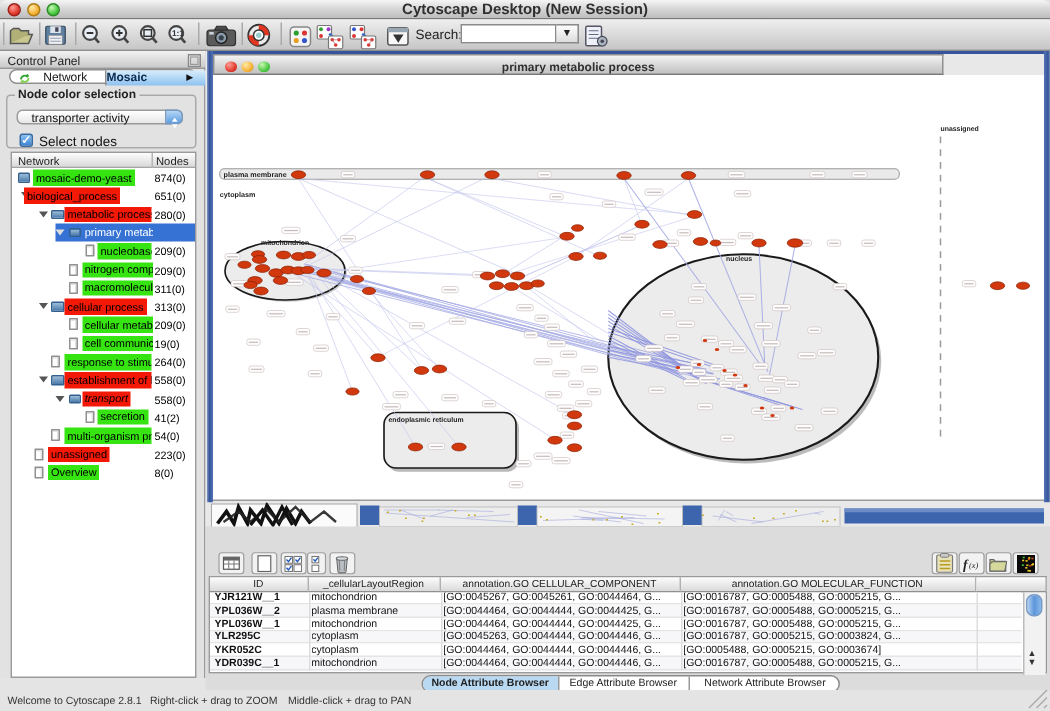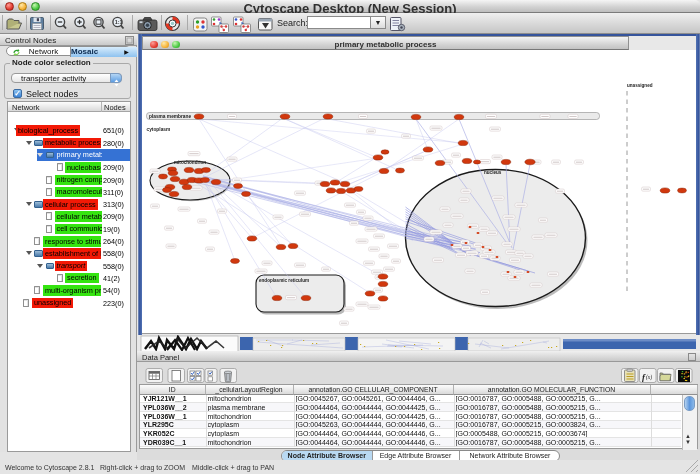--- a/index.html
+++ b/index.html
@@ -3,21 +3,21 @@
 <meta charset="utf-8">
 <style>
 * { margin:0; padding:0; box-sizing:border-box; }
 html,body { width:700px; height:474px; overflow:hidden; background:#fff; font-family:"Liberation Sans",sans-serif; }
 #app { position:absolute; left:0; top:0; width:700px; height:474px; background:#e4e4e4; }
 .abs { position:absolute; }
 
 #titlebar { left:0; top:0; width:700px; height:13px;
   background:linear-gradient(#f5f5f5,#d3d3d3 55%,#bdbdbd);
   border-bottom:1px solid #7a7a7a; border-radius:5px 5px 0 0; }
-#titlebar .title { position:absolute; left:0; right:0; top:1px; text-align:center; font-size:13px; font-weight:bold; color:#303030; }
+#titlebar .title { position:absolute; left:0; right:0; top:1px; text-align:center; font-size:10px; font-weight:bold; color:#303030; }
 .light { position:absolute; top:2px; width:9px; height:9px; border-radius:50%; }
 
 #toolbar { left:0; top:13px; width:700px; height:21px;
   background:linear-gradient(#efefef,#d6d6d6 60%,#c6c6c6);
   border-bottom:1px solid #8d8d8d; }
 .tsep { position:absolute; top:2px; width:1px; height:15px; background:#aaa; }
 #searchlbl { position:absolute; left:277px; top:5px; font-size:9px; color:#222; }
 #searchbox { position:absolute; left:307px; top:3px; width:64px; height:13px; background:#fff; border:1px solid #8a8a8a; }
 #searchdrop { position:absolute; left:371px; top:3px; width:15px; height:13px; background:linear-gradient(#fdfdfd,#dcdcdc); border:1px solid #8a8a8a; border-left:none; font-size:7px; color:#222; text-align:center; line-height:12px;}
 
@@ -166,21 +166,21 @@
 <circle cx="401.5" cy="14.5" r="3.2" fill="#aab4be" stroke="#445" stroke-width="0.8"></circle>
         <circle cx="401.5" cy="14.5" r="1.2" fill="#445"></circle>
       </svg>
     <div id="searchlbl">Search:</div>
     <div id="searchbox"></div>
     <div id="searchdrop">▼</div>
   </div>
 
   <div id="cpanel" class="abs">
     <div id="cphead">
-        <span>Control Nodes</span>
+        <span>Control Panel</span>
         <svg style="position:absolute;right:3px;top:2px;" width="9" height="9" viewBox="0 0 9 9">
           <rect x="0.5" y="0.5" width="8" height="8" fill="none" stroke="#8a8a8a" stroke-width="1"></rect>
           <rect x="2" y="2" width="5" height="5" fill="none" stroke="#9a9a9a" stroke-width="0.8"></rect>
         </svg>
       </div>
     <div id="cptabs"></div>
     <div id="tabnet"><svg style="position:absolute;left:6px;top:2px;" width="7" height="7" viewBox="0 0 7 7">
           <path d="M1 4 a2.5 2.5 0 0 1 4.5 -1.5" stroke="#2ca02c" stroke-width="1.2" fill="none"></path>
           <path d="M6 3 a2.5 2.5 0 0 1 -4.5 1.5" stroke="#7fd24f" stroke-width="1.2" fill="none"></path>
           <path d="M5 0 l1.6 1.8 -2.4 0.5 z" fill="#2ca02c"></path>
@@ -196,20 +196,25 @@
           <path d="M5.5 8.5 l2 -2.6 -4 0 z" fill="#fff"></path>
         </svg></div>
     <div id="checkbox">✓</div>
     <div id="chklbl">Select nodes</div>
     <div id="tree">
       <div id="treehead">
           <span class="c1">Network</span>
           <span class="div"></span>
           <span class="c2">Nodes</span>
         </div>
+      <div class="trow" style="top:10.0px;">
+          <div class="tfold" style="left:3.6px;background:linear-gradient(#9dbdd8,#4a7aaa);border:0.5px solid #33618f;border-radius:1px;"></div>
+          <div class="lbl g" style="left:14.0px;max-width:79px;">mosaic-demo-yeast</div>
+          <div class="num">874(0)</div>
+        </div>
 <div class="trow" style="top:22.3px;">
           <div class="tarr" style="left:6.0px;"></div>
           <div class="tfold" style="left:15.0px;background:linear-gradient(#9dbdd8,#4a7aaa);border:0.5px solid #33618f;border-radius:1px;"></div>
           <div class="lbl r" style="left:8px;max-width:69px;">biological_process</div>
           <div class="num">651(0)</div>
         </div>
 <div class="trow" style="top:34.6px;">
           <div class="tarr" style="left:17.5px;"></div>
           <div class="tfold" style="left:26.0px;background:linear-gradient(#9dbdd8,#4a7aaa);border:0.5px solid #33618f;border-radius:1px;"></div>
           <div class="lbl r" style="left:35.0px;max-width:58px;">metabolic process</div>
@@ -277,20 +282,25 @@
         </div>
 <div class="trow" style="top:182.2px;">
           <div class="tdoc" style="left:26.0px;"></div>
           <div class="lbl g" style="left:35.0px;max-width:58px;">multi-organism pro</div>
           <div class="num">54(0)</div>
         </div>
 <div class="trow" style="top:194.5px;">
           <div class="tdoc" style="left:15.0px;"></div>
           <div class="lbl r" style="left:24.0px;max-width:69px;">unassigned</div>
           <div class="num">223(0)</div>
+        </div>
+<div class="trow" style="top:206.8px;">
+          <div class="tdoc" style="left:15.0px;"></div>
+          <div class="lbl g" style="left:24.0px;max-width:69px;">Overview</div>
+          <div class="num">8(0)</div>
         </div>
 
     </div>
   </div>
 
   <div id="desk" class="abs">
     <div id="netwin">
       <div id="netborderT"></div>
       <div id="netborderL"></div>
       <div id="netborderR"></div>
@@ -700,26 +710,20 @@
 <rect x="419" y="11" width="1.2" height="1" fill="#c8a820"></rect>
 <rect x="378" y="10" width="1.2" height="1" fill="#c8a820"></rect>
 <rect x="393" y="5" width="1.2" height="1" fill="#c8a820"></rect>
 <rect x="414" y="12" width="1.2" height="1" fill="#c8a820"></rect>
 <rect x="411" y="12" width="1.2" height="1" fill="#c8a820"></rect>
 <rect x="426" y="4" width="133" height="10" fill="#3c65ae"></rect>
 <rect x="426" y="4" width="133" height="2.5" fill="#6c8cc6"></rect>
 </svg>
       </div>
     <div id="dpanel">
-      <div id="dphead">
-          <span>Data Panel</span>
-          <svg style="position:absolute;right:4px;top:2px;" width="8" height="8" viewBox="0 0 8 8">
-            <rect x="0.5" y="0.5" width="7" height="7" fill="none" stroke="#8a8a8a" stroke-width="1"></rect>
-          </svg>
-        </div>
       <div id="dtoolbar">
           <svg class="abs" style="left:0;top:11px;" width="563" height="22" viewBox="0 0 563 22">
 <rect x="9" y="6.5" width="16.5" height="14" rx="2" fill="#f2f2f2" stroke="#9d9d9d" stroke-width="0.8"></rect>
 <rect x="31" y="6.5" width="16.5" height="14" rx="2" fill="#f2f2f2" stroke="#9d9d9d" stroke-width="0.8"></rect>
 <rect x="50.5" y="6.5" width="16.5" height="14" rx="2" fill="#f2f2f2" stroke="#9d9d9d" stroke-width="0.8"></rect>
 <rect x="68" y="6.5" width="12" height="14" rx="2" fill="#f2f2f2" stroke="#9d9d9d" stroke-width="0.8"></rect>
 <rect x="83" y="6.5" width="16.5" height="14" rx="2" fill="#f2f2f2" stroke="#9d9d9d" stroke-width="0.8"></rect>
 <rect x="12" y="9.5" width="10.5" height="8" fill="#fff" stroke="#555" stroke-width="0.8"></rect>
 <rect x="12" y="9.5" width="10.5" height="2.2" fill="#666"></rect>
 <line x1="12" y1="14" x2="22.5" y2="14" stroke="#777" stroke-width="0.7"></line>

